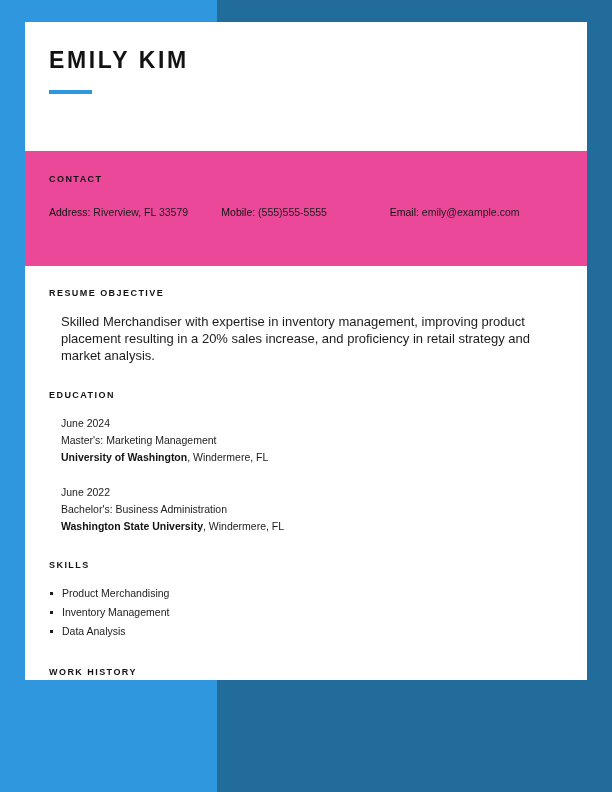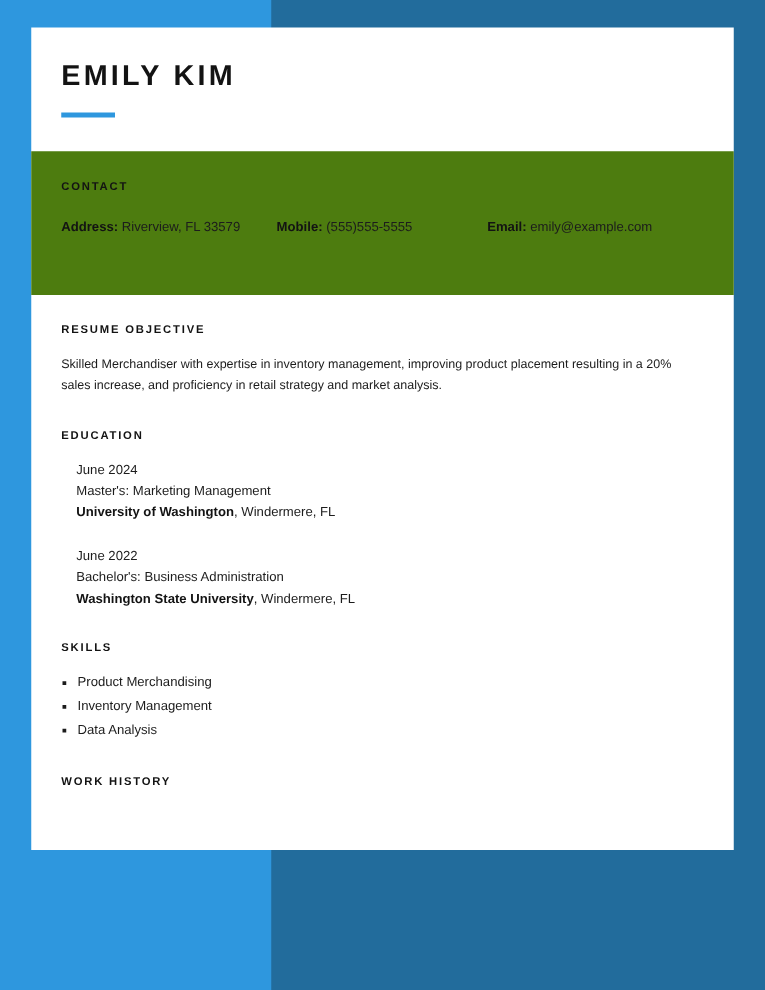--- a/index.html
+++ b/index.html
@@ -59,24 +59,25 @@
   }
   .accent-bar {
     width: 43px;
     height: 4px;
     background: #2E97DE;
     margin-top: 18px;
   }
 
   
   .contact-band {
-    background: #4d7c0f;
+    background: #ec4899;
     height: 115px;
     padding: 24px 24px 0 24px;
     box-sizing: border-box;
+    margin-top: 30px;
   }
   .section-heading {
     font-size: 9px;
     font-weight: bold;
     letter-spacing: 1.45px;
     color: #131313;
     text-transform: uppercase;
     margin: 0;
     line-height: 1;
   }
@@ -86,35 +87,35 @@
   }
   .contact-col {
     font-size: 10.5px;
     color: #1c1c1c;
     line-height: 16px;
   }
   .contact-col.address { width: 179px; }
   .contact-col.mobile  { width: 175px; }
   .contact-col.email   { width: 180px; }
   .contact-label {
-    font-weight: bold;
+    font-weight: normal;
     color: #131313;
   }
 
   
   .body-wrap {
     padding: 23px 24px 0 24px;
   }
   .section { margin-bottom: 0; }
 
   .objective-text {
-    font-size: 10px;
+    font-size: 13px;
     color: #1c1c1c;
     line-height: 17px;
-    margin: 15px 0 0 0;
+    margin: 15px 0 0 12px;
     width: 511px;
   }
 
   .sec-gap-edu { margin-top: 27px; }
   .sec-gap-skills { margin-top: 26px; }
   .sec-gap-work { margin-top: 27px; }
 
   .edu-entry {
     margin-top: 15px;
     font-size: 10.5px;

